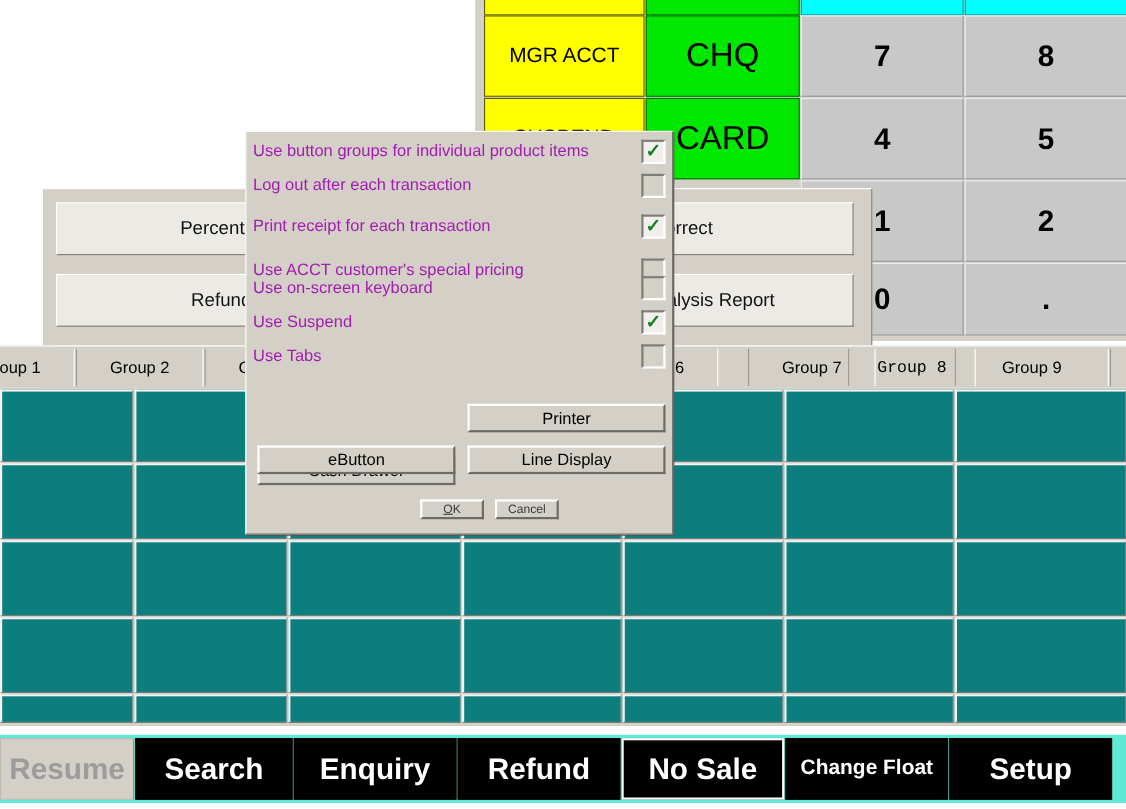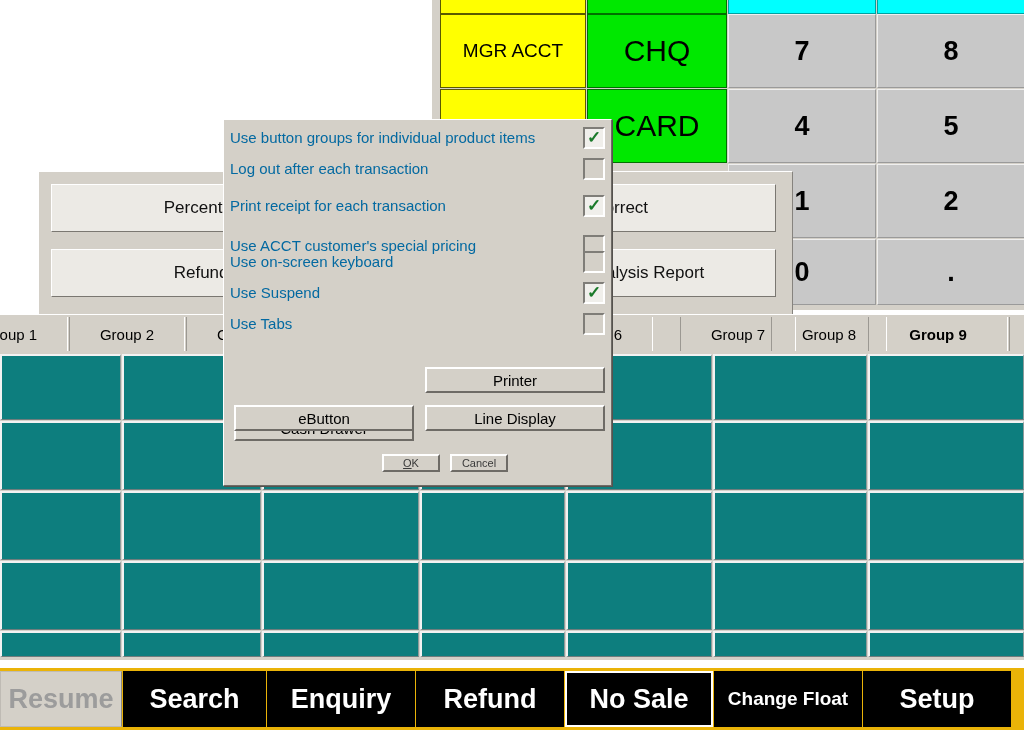--- a/index.html
+++ b/index.html
@@ -109,21 +109,21 @@
     border-left: 2px solid #f2f2f2;
     border-right: 1px solid #8d9a9a;
     border-bottom: 1px solid #6f7d7d;
   }
 
   
   #bottom-bar {
     position: absolute;
     left: 0px; top: 668px;
     width: 1024px; height: 62px;
-    background: #eab308;
+    background: #5eead4;
   }
   .bb-btn {
     position: absolute;
     top: 3px;
     height: 56px;
     box-sizing: border-box;
     background: #000000;
     color: #ffffff;
     display: flex;
     align-items: center;
@@ -160,21 +160,21 @@
     left: 0px;
     width: 389px;
     height: 31px;
     display: flex;
     align-items: center;
   }
   .opt-label {
     position: absolute;
     left: 6px;
     font-size: 15px;
-    color: #0369a1;
+    color: #a21caf;
     white-space: nowrap;
   }
   .opt-check {
     position: absolute;
     left: 359px;
     width: 22px; height: 22px;
     box-sizing: border-box;
     background: #d4d0c8;
     border: 2px solid;
     border-color: #7f7d78 #ffffff #ffffff #7f7d78;
@@ -307,24 +307,24 @@
       </div>
       <div class="group-tab" style="left: 420px; width: 116px;">
         <span>Group 5</span>
       </div>
       <div class="group-tab" style="left: 537px; width: 116px;">
         <span>Group 6</span>
       </div>
       <div class="group-tab" style="left: 680px; width: 116px;">
         <span>Group 7</span>
       </div>
-      <div class="group-tab" style="left: 771px; width: 116px;">
+      <div class="group-tab" style="left: 771px; width: 116px; font-family: Liberation Mono, monospace;">
         <span>Group 8</span>
       </div>
-      <div class="group-tab" style="left: 868px; width: 140px; font-weight: bold;">
+      <div class="group-tab" style="left: 868px; width: 140px;">
         <span>Group 9</span>
       </div>
       <div class="group-tab" style="left: 1009px; width: 60px;">
         <span></span>
       </div>
     </div>
 
   <div id="product-grid">
       <div class="prod-cell" style="left: 0px; top: 2px; width: 121px; height: 66px; background: rgb(13, 126, 126);"></div>
       <div class="prod-cell" style="left: 122px; top: 2px; width: 139px; height: 66px; background: rgb(13, 126, 126);"></div>

